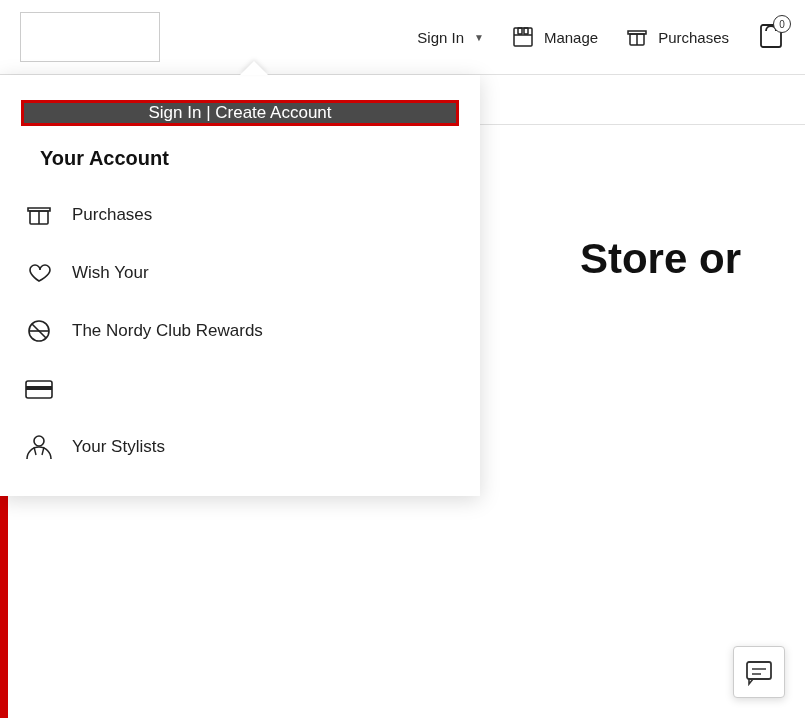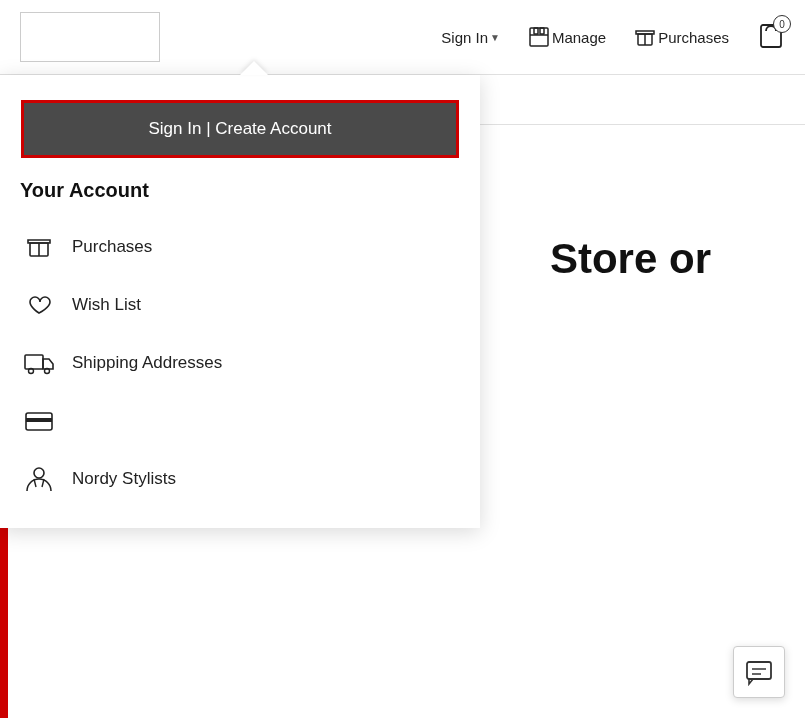--- a/index.html
+++ b/index.html
@@ -35,21 +35,21 @@
 
     .header-nav {
       display: flex;
       align-items: center;
       gap: 28px;
     }
 
     .header-nav-item {
       display: flex;
       align-items: center;
-      gap: 2px;
+      gap: 10px;
       font-size: 15px;
       color: #222;
       cursor: pointer;
       text-decoration: none;
       text-align: center;
     }
 
     .header-nav-item .dropdown-arrow {
       font-size: 10px;
       color: #555;
@@ -97,36 +97,35 @@
       position: absolute;
       top: -14px;
       left: 240px;
       filter: drop-shadow(0 -2px 2px rgba(0,0,0,0.1));
     }
 
     .signin-btn {
       display: block;
       width: calc(100% - 48px);
       margin: 28px 24px 24px 24px;
-      padding: 16px;
       background: #4a4a4a;
       color: #fff;
       font-size: 17px;
       text-align: center;
       cursor: pointer;
       border: none;
       outline: 3px solid #cc0000;
       outline-offset: 0px;
     }
 
     .your-account-title {
       font-size: 20px;
       font-weight: bold;
       color: #111;
-      padding: 0 24px 16px 20px;
+      padding: 0 24px 16px 40px;
     }
 
     .menu-item {
       display: flex;
       align-items: center;
       gap: 18px;
       padding: 14px 24px;
       font-size: 17px;
       color: #222;
       cursor: pointer;
@@ -163,21 +162,21 @@
 
     .nav-bar-item {
       font-size: 15px;
       color: #222;
       cursor: pointer;
     }
 
     .hero-text {
       position: absolute;
       top: 160px;
-      right: 94px;
+      right: 64px;
       font-size: 42px;
       font-weight: bold;
       color: #111;
     }
 
     
     .chat-btn {
       position: absolute;
       bottom: 20px;
       right: 20px;
@@ -272,55 +271,54 @@
     </div>
     <span>Purchases</span>
   </div>
 
   <div class="menu-item">
     <div class="menu-icon">
       <svg width="26" height="26" viewBox="0 0 26 26" fill="none">
         <path d="M13 21s-9-5.5-9-11a5 5 0 0110 0 5 5 0 0110 0c0 5.5-11 11-11 11z" stroke="#222" stroke-width="1.6" fill="none"></path>
       </svg>
     </div>
-    <span>Wish List</span>
-  </div>
-
-
-  <div class="menu-item">
-    <div class="menu-icon">
-      <svg width="30" height="26" viewBox="0 0 30 26" fill="none">
-        <rect x="1" y="5" width="18" height="14" rx="1" stroke="#222" stroke-width="1.6" fill="none"></rect>
-        <path d="M19 9h6l4 5v5h-10V9z" stroke="#222" stroke-width="1.6" fill="none"></path>
-        <circle cx="7" cy="21" r="2.5" stroke="#222" stroke-width="1.4" fill="none"></circle>
-        <circle cx="23" cy="21" r="2.5" stroke="#222" stroke-width="1.4" fill="none"></circle>
-      </svg>
-    </div>
-    <span>Shipping Addresses</span>
-  </div>
+    <span>Wish Your</span>
+  </div>
+
+  <div class="menu-item">
+    <div class="menu-icon">
+      <svg width="26" height="26" viewBox="0 0 26 26" fill="none">
+        <circle cx="13" cy="13" r="10" stroke="#222" stroke-width="1.6" fill="none"></circle>
+        <line x1="3" y1="13" x2="23" y2="13" stroke="#222" stroke-width="1.6"></line>
+        <line x1="6" y1="6" x2="20" y2="20" stroke="#222" stroke-width="1.6"></line>
+      </svg>
+    </div>
+    <span>The Nordy Club Rewards</span>
+  </div>
+
 
   <div class="menu-item">
     <div class="menu-icon">
       <svg width="28" height="22" viewBox="0 0 28 22" fill="none">
         <rect x="1" y="3" width="26" height="17" rx="2" stroke="#222" stroke-width="1.6" fill="none"></rect>
         <rect x="1" y="8" width="26" height="4" fill="#222"></rect>
       </svg>
     </div>
   </div>
 
   <div class="menu-item">
     <div class="menu-icon">
       <svg width="26" height="28" viewBox="0 0 26 28" fill="none">
         <circle cx="13" cy="8" r="5" stroke="#222" stroke-width="1.6" fill="none"></circle>
         <path d="M1 26c0-6.63 5.37-12 12-12s12 5.37 12 12" stroke="#222" stroke-width="1.6" fill="none"></path>
         <line x1="8" y1="14" x2="10" y2="22" stroke="#222" stroke-width="1.4"></line>
         <line x1="18" y1="14" x2="16" y2="22" stroke="#222" stroke-width="1.4"></line>
       </svg>
     </div>
-    <span>Nordy Stylists</span>
+    <span>Your Stylists</span>
   </div>
 
 </div>
 
 <div class="chat-btn">
   <svg width="28" height="28" viewBox="0 0 28 28" fill="none">
     <rect x="2" y="4" width="24" height="17" rx="2" stroke="#333" stroke-width="1.8" fill="none"></rect>
     <path d="M8 21l-4 5v-5" stroke="#333" stroke-width="1.6" fill="none"></path>
     <line x1="7" y1="11" x2="21" y2="11" stroke="#333" stroke-width="1.5"></line>
     <line x1="7" y1="16" x2="16" y2="16" stroke="#333" stroke-width="1.5"></line>

